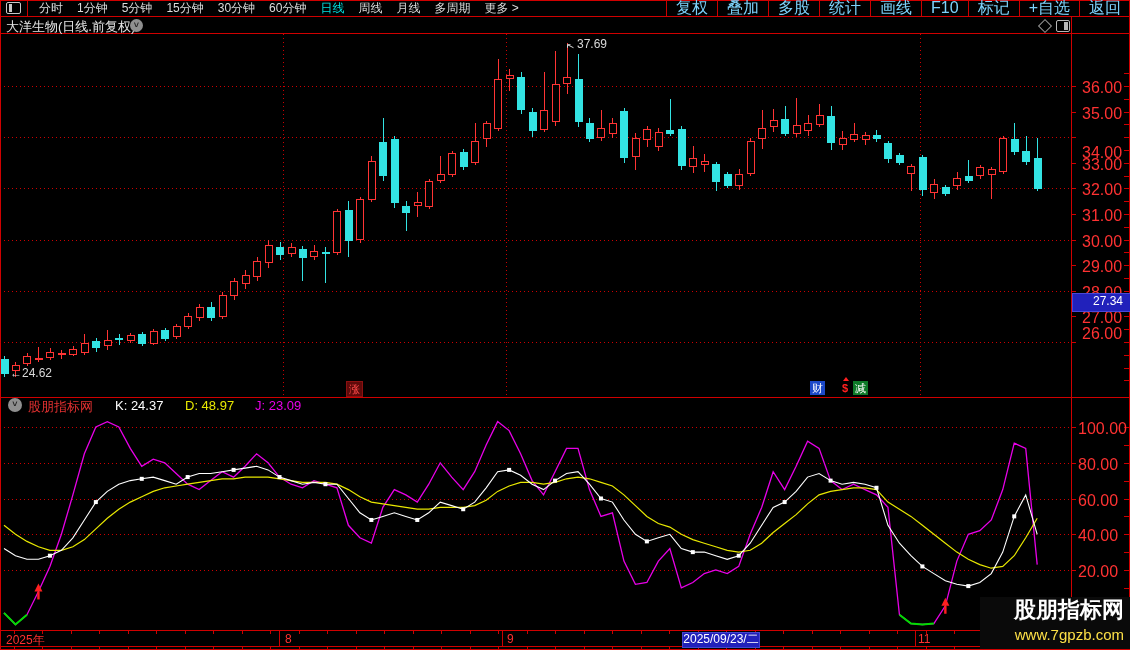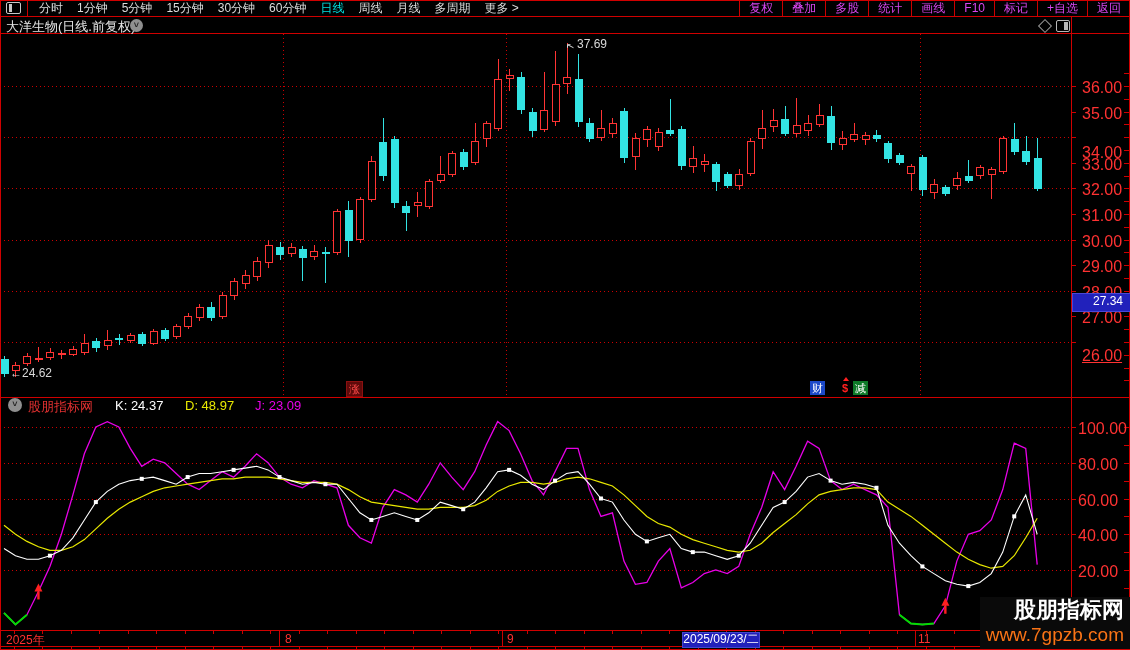--- a/index.html
+++ b/index.html
@@ -8,21 +8,21 @@
   .abs{position:absolute;}
   
   #toolbar{left:0;top:0;width:1130px;height:16px;display:flex;align-items:center;}
   #tool-icon-box{width:27px;height:16px;border-right:1px solid #c00;display:flex;align-items:center;justify-content:center;flex:0 0 auto;}
   .tool-glyph{width:13px;height:10px;border:1px solid #c8c8c8;border-radius:2px;position:relative;}
   .tool-glyph::after{content:"";position:absolute;left:2px;top:1px;bottom:1px;width:3px;background:#c8c8c8;}
   #periods{display:flex;margin-left:4px;}
   .period{color:#dcdcdc;font-size:12px;padding:0 7px;white-space:nowrap;line-height:16px;}
   .period.active{color:#00e0e0;}
   #actions{margin-left:auto;display:flex;height:16px;}
-  .action{color:#d946ef;font-size:12px;padding:0 9px;border-left:1px solid #c00;line-height:16px;white-space:nowrap;}
+  .action{color:#7dd3fc;font-size:16px;padding:0 9px;border-left:1px solid #c00;line-height:16px;white-space:nowrap;}
   
   #titlebar{left:0;top:17px;width:1130px;height:16px;}
   #main-title{position:absolute;left:6px;top:1px;color:#e6e6e6;font-size:13px;}
   .circle-chevron{position:absolute;width:13px;height:13px;border-radius:50%;background:#8f8f8f;color:#222;
       font-size:9px;line-height:12px;text-align:center;font-weight:bold;}
   #title-chevron{left:130px;top:2px;}
   #diamond-icon{position:absolute;left:1040px;top:4px;width:8px;height:8px;border:1px solid #9a9a9a;transform:rotate(45deg);}
   #split-icon{position:absolute;left:1056px;top:3px;width:12px;height:10px;border:1px solid #b8b8b8;border-radius:2px;}
   #split-icon::after{content:"";position:absolute;right:1px;top:1px;bottom:1px;width:4px;background:#b8b8b8;}
   
@@ -44,21 +44,21 @@
   .badge{position:absolute;font-size:11px;line-height:14px;height:14px;padding:0 2px;color:#fff;}
   #badge-rise{background:#5e0a0a;color:#ff4a4a;border:1px solid #8c1010;}
   #badge-finance{background:#1c49c8;}
   #badge-reduce{background:#0e7a28;}
   #badge-dollar{color:#ff2020;font-weight:bold;background:transparent;}
   #badge-dollar .tri{position:absolute;left:3px;top:-4px;width:0;height:0;border-left:3px solid transparent;
       border-right:3px solid transparent;border-bottom:4px solid #ff2020;}
   
   #watermark{right:0px;top:597px;width:150px;height:52px;background:#0a0a0a;text-align:right;padding-right:6px;box-sizing:border-box;}
   #wm1{color:#fff;font-size:22px;font-weight:bold;line-height:26px;}
-  #wm2{color:#f97316;font-size:19px;line-height:24px;}
+  #wm2{color:#fde047;font-size:15px;line-height:24px;}
 </style>
 </head>
 <body>
 
 <svg id="chart" class="abs" width="1130" height="650" style="left:0;top:0">
     <rect x="0.5" y="0.5" width="1129" height="649" fill="none" stroke="#d00000" shape-rendering="crispEdges"></rect>
     <line x1="0" y1="16.5" x2="1130" y2="16.5" stroke="#d00000" stroke-width="1" shape-rendering="crispEdges"></line>
     <line x1="0" y1="33.5" x2="1130" y2="33.5" stroke="#d00000" stroke-width="1" shape-rendering="crispEdges"></line>
     <line x1="0" y1="397.5" x2="1130" y2="397.5" stroke="#d00000" stroke-width="1" shape-rendering="crispEdges"></line>
     <line x1="0" y1="630.5" x2="1130" y2="630.5" stroke="#d00000" stroke-width="1" shape-rendering="crispEdges"></line>
@@ -475,21 +475,21 @@
     <div class="axis-label" style="left: 10px; top: 78.9879px;">36.00</div>
     <div class="axis-label" style="left: 10px; top: 104.586px;">35.00</div>
     <div class="axis-label" style="left: 10px; top: 144px;">34.00</div>
     <div class="axis-label" style="left: 10px; top: 155.782px;">33.00</div>
     <div class="axis-label" style="left: 10px; top: 181.38px;">32.00</div>
     <div class="axis-label" style="left: 10px; top: 206.978px;">31.00</div>
     <div class="axis-label" style="left: 10px; top: 232.576px;">30.00</div>
     <div class="axis-label" style="left: 10px; top: 258.174px;">29.00</div>
     <div class="axis-label" style="left: 10px; top: 283.772px;">28.00</div>
     <div class="axis-label" style="left: 10px; top: 309.37px;">27.00</div>
-    <div class="axis-label" style="left: 10px; top: 347px; text-decoration: underline;">26.00</div>
+    <div class="axis-label" style="left: 10px; top: 325px;">26.00</div>
   </div>
 <div id="last-price-box" class="abs">27.34</div>
 
 <div id="kdj-header" class="abs">
   <span id="kdj-chevron" class="circle-chevron abs">˅</span>
   <span class="hdr" style="left:28px;color:#e03030;">股朋指标网</span>
   <span class="hdr" style="left:115px;color:#ffffff;">K: 24.37</span>
   <span class="hdr" style="left:185px;color:#e8e800;">D: 48.97</span>
   <span class="hdr" style="left:255px;color:#e800e8;">J: 23.09</span>
 </div>

